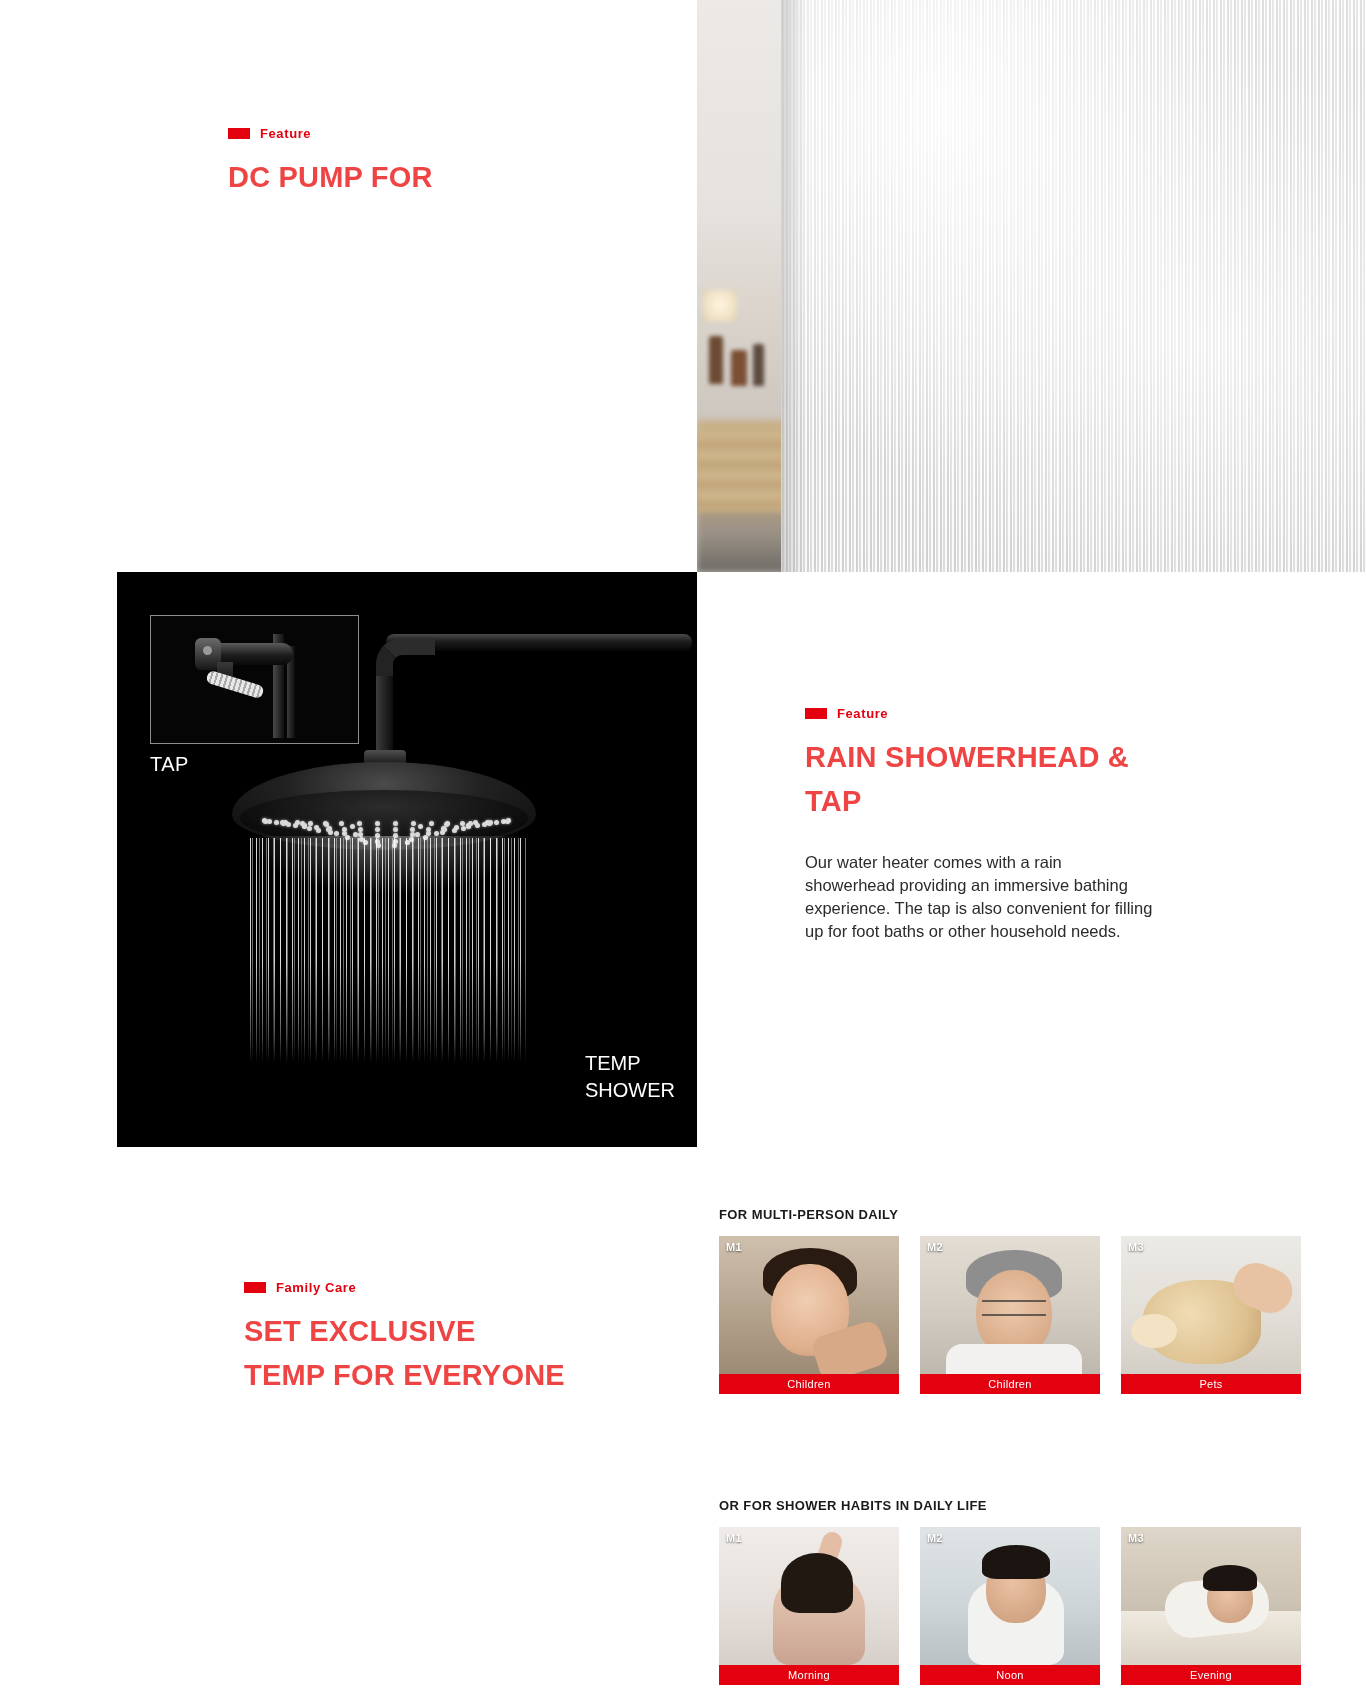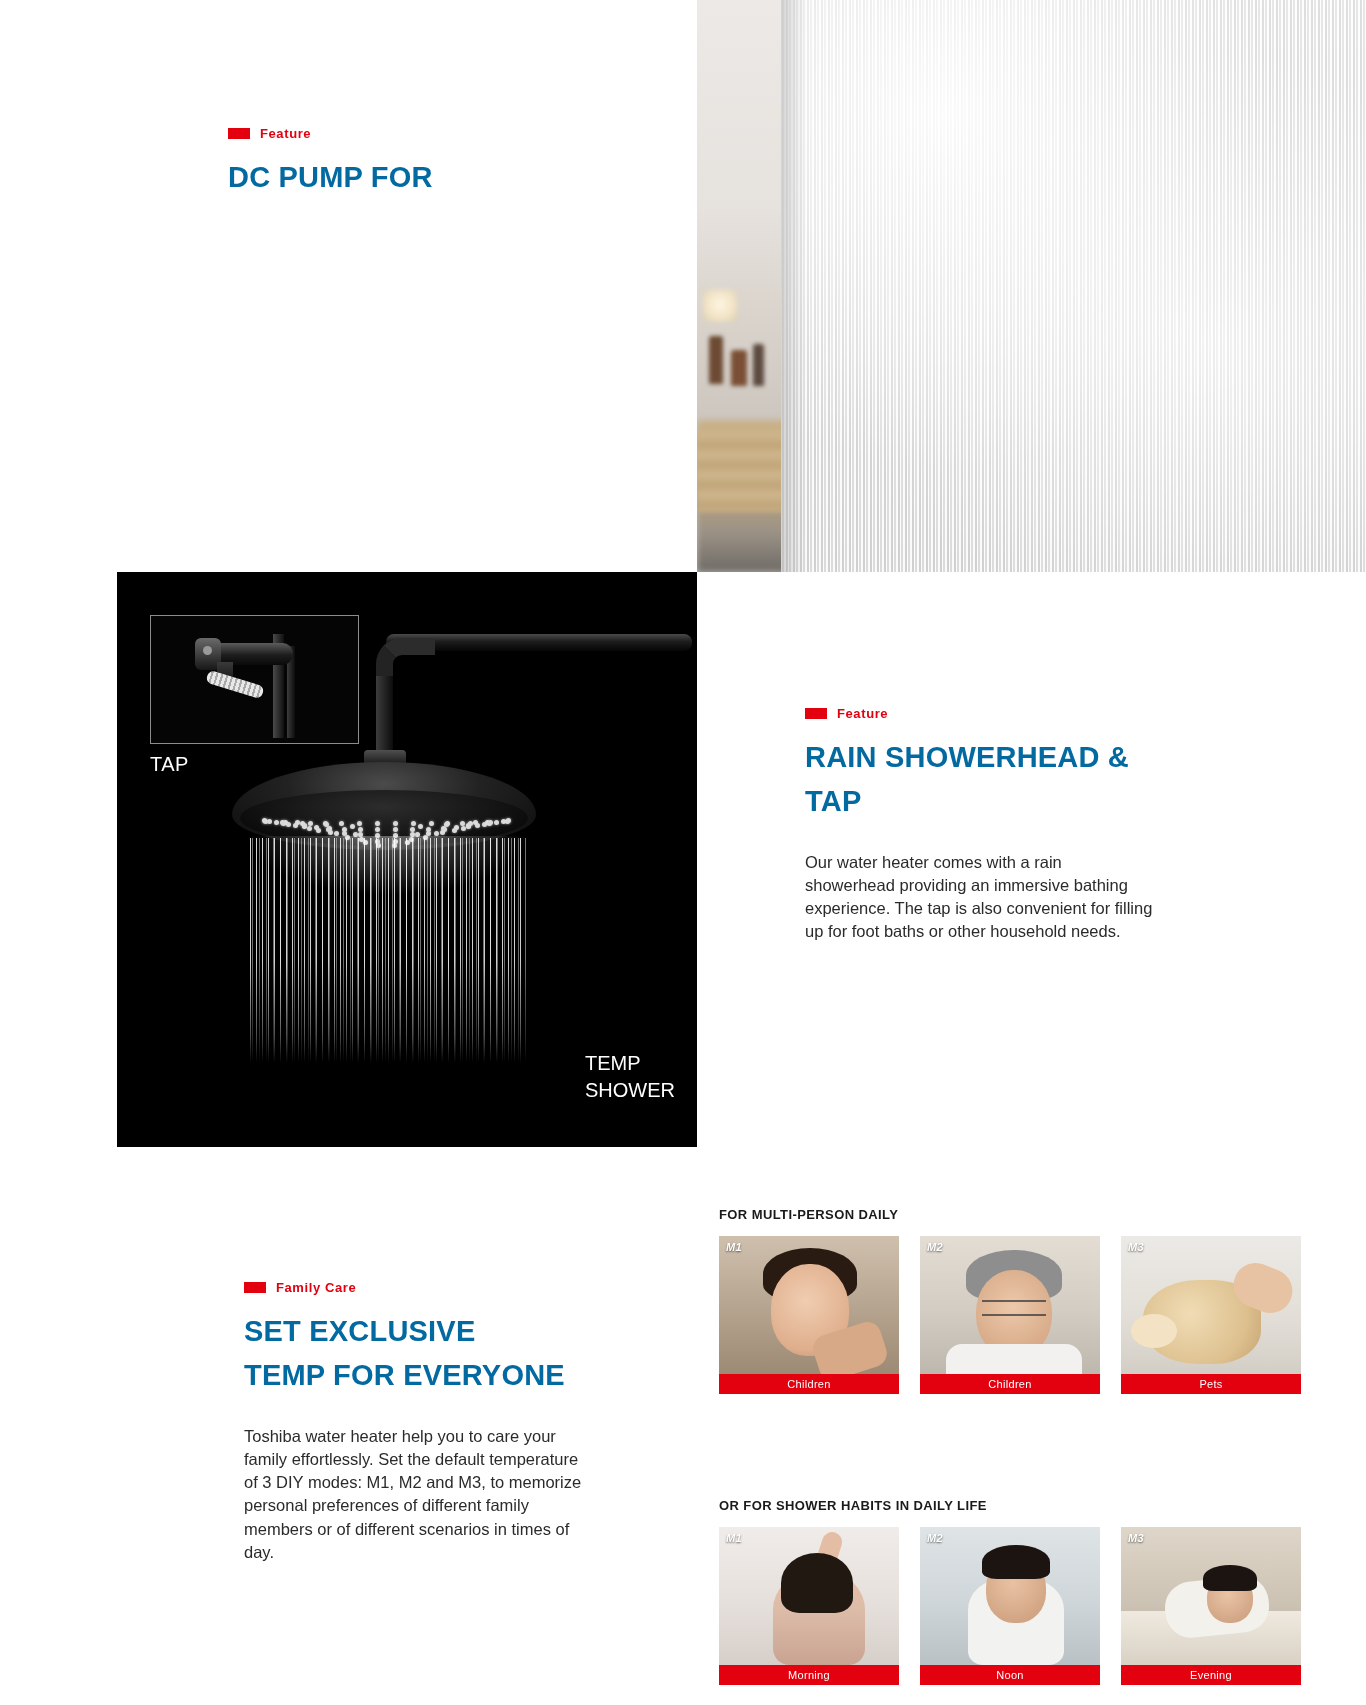--- a/index.html
+++ b/index.html
@@ -32,21 +32,21 @@
     color: #e3000f;
     font-size: 13px;
     font-weight: bold;
     letter-spacing: 0.6px;
   }
   .headline {
     font-size: 29px;
     font-weight: bold;
     line-height: 1.52;
     letter-spacing: 0.2px;
-    color: #0369a1;
+    color: #ef4444;
     margin: 14px 0 0 0;
   }
   .body-copy {
     font-size: 16.5px;
     line-height: 1.40;
     color: #2b2b2b;
     margin: 28px 0 0 0;
     max-width: 350px;
   }
 
@@ -376,21 +376,20 @@
   .card-mode {
     position: absolute;
     left: 7px;
     top: 5px;
     color: #ffffff;
     font-size: 11px;
     font-weight: bold;
     letter-spacing: 0.4px;
     text-shadow: 0 1px 2px rgba(0,0,0,0.55);
     z-index: 4;
-    font-style: italic;
   }
   .card-label {
     height: 20px;
     background: #e3000f;
     color: #ffffff;
     font-size: 11px;
     display: flex;
     align-items: center;
     justify-content: center;
     letter-spacing: 0.3px;
@@ -653,21 +652,20 @@
 
 <div id="sec3-text">
   <div class="tag-row">
     <span class="tag-swatch"></span>
     <span class="tag-label">Family Care</span>
   </div>
   <h2 class="headline">
     <span>SET EXCLUSIVE</span><br>
     <span>TEMP FOR EVERYONE</span>
   </h2>
-  <p class="body-copy">Toshiba water heater help you to care your family effortlessly. Set the default temperature of 3 DIY modes: M1, M2 and M3,  to memorize personal preferences of different family members or of different scenarios in times of day.</p>
 </div>
 
 <div class="grid-block" style="top:1207px;">
   <div class="grid-caption">FOR MULTI-PERSON DAILY</div>
   <div class="card-row">
 
     <div class="card">
       <div class="card-photo">
         <div class="ph ph-child">
           <div class="hair"></div>

